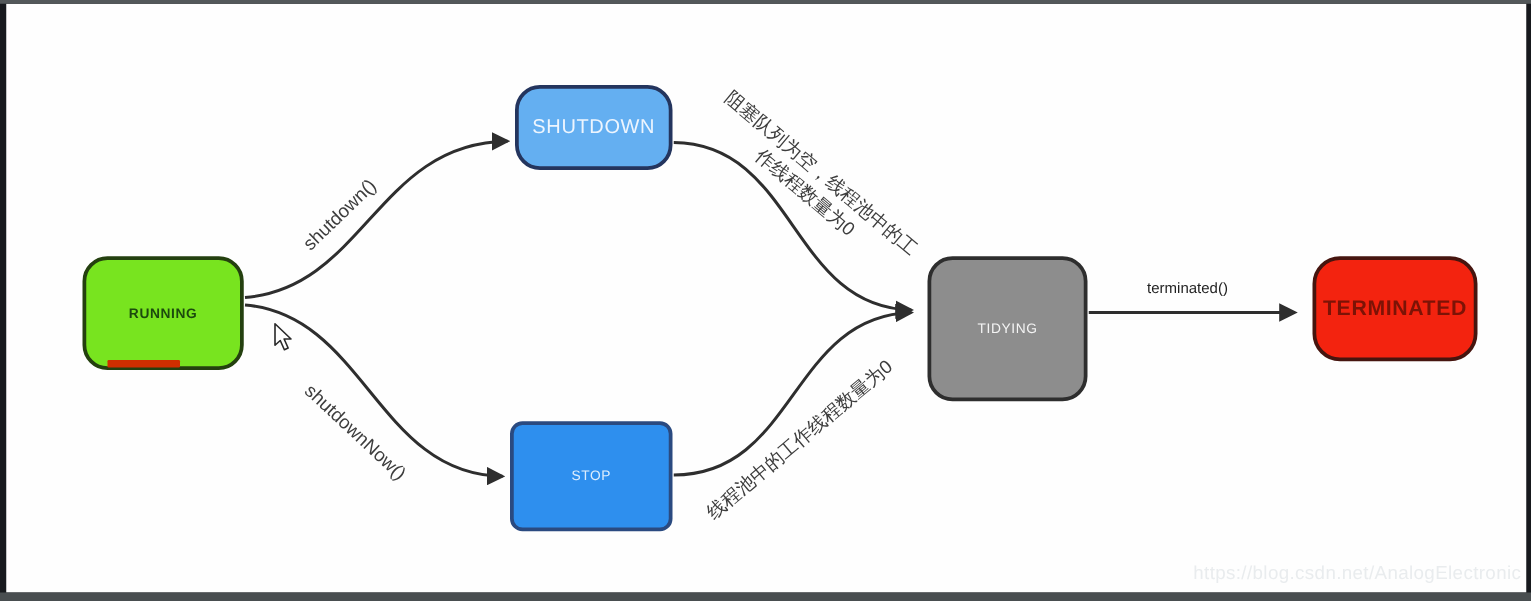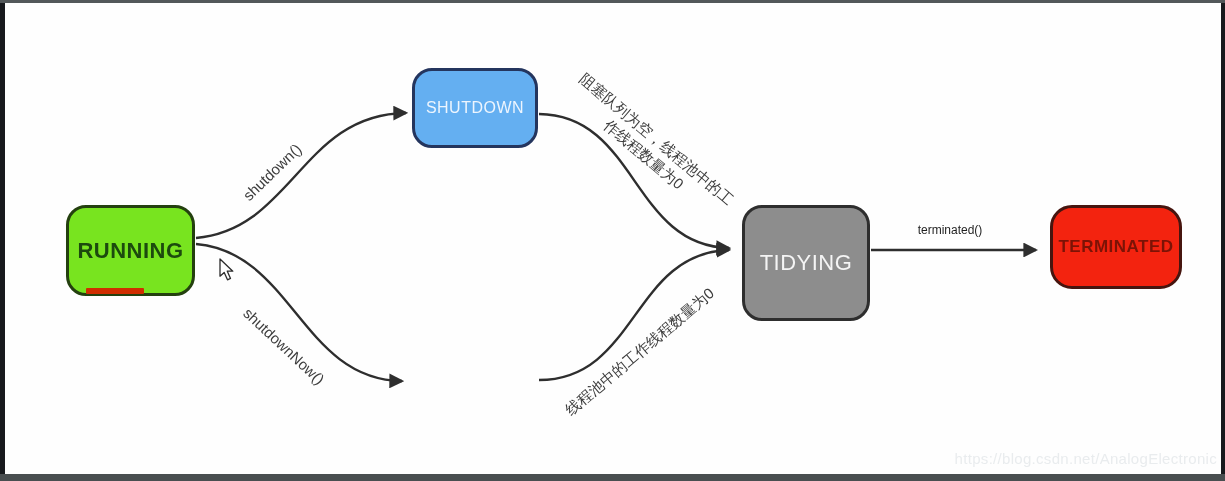--- a/index.html
+++ b/index.html
@@ -9,24 +9,24 @@
     background:#17191d;
     font-family:"Liberation Sans","DejaVu Sans",sans-serif;
   }
   .topbar{position:absolute;left:0;top:0;width:1225px;height:3px;background:#53585a;}
   .bottombar{position:absolute;left:0;top:474px;width:1225px;height:7px;background:#494e50;}
   .canvas{position:absolute;left:5px;top:3px;width:1216px;height:471px;background:#fefefe;}
   svg.edges{position:absolute;left:0;top:0;width:1225px;height:481px;pointer-events:none;}
   .node{
     position:absolute;display:flex;align-items:center;justify-content:center;
     border:3px solid #2e2e2e;border-radius:20px;text-align:center;
-    font-size:22px;letter-spacing:.5px;
+    font-size:11px;letter-spacing:.5px;
   }
   .node-running{left:66px;top:205px;width:129px;height:91px;background:#78e41f;border-color:#24400f;color:#1c4a0e;font-weight:600;}
-  .node-shutdown{left:412px;top:68px;width:126px;height:80px;background:#64aff1;border-color:#24355e;color:#edf5fe;font-size:16px;}
+  .node-shutdown{left:412px;top:68px;width:126px;height:68px;background:#64aff1;border-color:#24355e;color:#edf5fe;font-size:16px;}
   .node-stop{left:408px;top:337px;width:130px;height:88px;background:#2e8fee;border-color:#2a4a80;color:#dcedfd;border-radius:10px;}
   .node-tidying{left:742px;top:205px;width:128px;height:116px;background:#8d8d8d;border-color:#2e2e2e;color:#f4f4f4;}
   .node-terminated{left:1050px;top:205px;width:132px;height:84px;background:#f3230f;border-color:#46150f;color:#7c1306;font-weight:bold;font-size:17px;border-radius:22px;}
   .edge-label{
     position:absolute;color:#3d3d3d;font-size:15px;white-space:nowrap;
   }
   .lbl-shutdown{left:272px;top:172px;transform:translate(-50%,-50%) rotate(-44deg);}
   .lbl-shutdownnow{left:284px;top:346px;transform:translate(-50%,-50%) rotate(43deg);}
   .lbl-cjk-top{left:650px;top:147px;transform:translate(-50%,-50%) rotate(40deg);text-align:center;line-height:20px;white-space:normal;width:204px;}
   .lbl-cjk-bottom{left:640px;top:352px;transform:translate(-50%,-50%) rotate(-40deg);}
@@ -57,20 +57,23 @@
     <path d="M 539 380 C 637 380 632 253 729 250" fill="none" stroke="#2e2e2e" stroke-width="2.4" marker-end="url(#ah)"></path>
     <path d="M 871 250 L 1036 250" fill="none" stroke="#2e2e2e" stroke-width="2.4" marker-end="url(#ah)"></path>
   </svg>
 
   <div class="node node-running">
     <span>RUNNING</span>
   </div>
   <div class="node node-shutdown">
     <span>SHUTDOWN</span>
   </div>
+  <div class="node node-stop">
+    <span>STOP</span>
+  </div>
   <div class="node node-tidying">
     <span>TIDYING</span>
   </div>
   <div class="node node-terminated">
     <span>TERMINATED</span>
   </div>
 
   <div class="red-mark"></div>
 
   <div class="edge-label lbl-shutdown">shutdown()</div>

